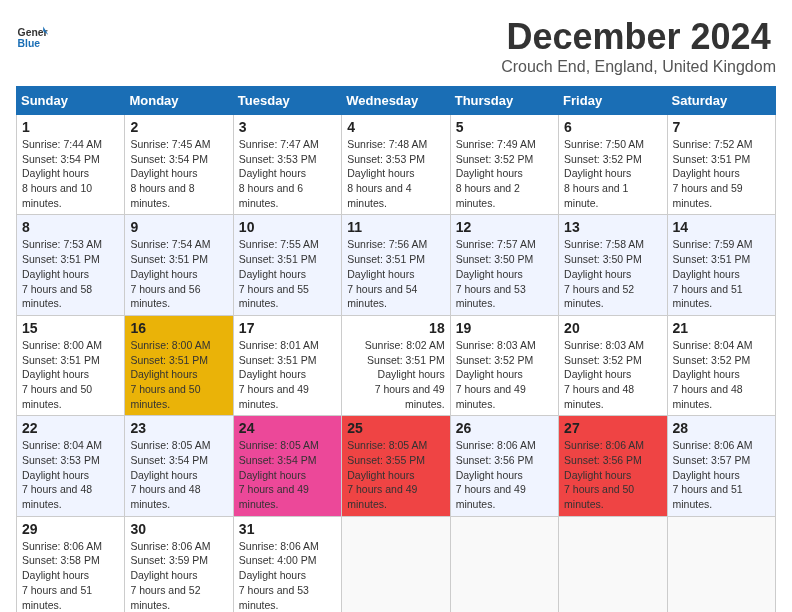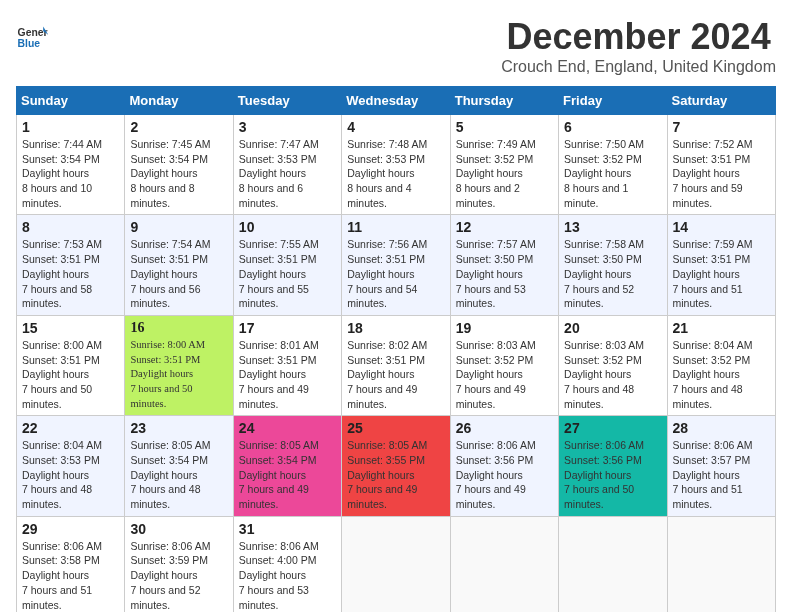--- a/index.html
+++ b/index.html
@@ -241,39 +241,39 @@
       <tr style="background: rgb(255, 255, 255);">
         <td style="background: rgb(255, 255, 255);">
         <span class="day-num">15</span>
         <div class="day-info">
           Sunrise: 8:00 AM<br>
           Sunset: 3:51 PM<br>
           Daylight hours<br>
           7 hours and 50 minutes.
         </div>
       </td>
-        <td style="background: #bef264; font-family: Liberation Serif, serif;">
+        <td style="background: #eab308;">
         <span class="day-num">16</span>
         <div class="day-info">
           Sunrise: 8:00 AM<br>
           Sunset: 3:51 PM<br>
           Daylight hours<br>
           7 hours and 50 minutes.
         </div>
       </td>
         <td style="background: rgb(255, 255, 255);">
         <span class="day-num">17</span>
         <div class="day-info">
           Sunrise: 8:01 AM<br>
           Sunset: 3:51 PM<br>
           Daylight hours<br>
           7 hours and 49 minutes.
         </div>
       </td>
-        <td style="background: rgb(255, 255, 255);">
+        <td style="background: rgb(255, 255, 255); text-align: right;">
         <span class="day-num">18</span>
         <div class="day-info">
           Sunrise: 8:02 AM<br>
           Sunset: 3:51 PM<br>
           Daylight hours<br>
           7 hours and 49 minutes.
         </div>
       </td>
         <td style="background: rgb(255, 255, 255);">
         <span class="day-num">19</span>
@@ -342,21 +342,21 @@
       </td>
         <td style="background: rgb(240, 244, 255);">
         <span class="day-num">26</span>
         <div class="day-info">
           Sunrise: 8:06 AM<br>
           Sunset: 3:56 PM<br>
           Daylight hours<br>
           7 hours and 49 minutes.
         </div>
       </td>
-        <td style="background: #14b8a6;">
+        <td style="background: #ef4444;">
         <span class="day-num">27</span>
         <div class="day-info">
           Sunrise: 8:06 AM<br>
           Sunset: 3:56 PM<br>
           Daylight hours<br>
           7 hours and 50 minutes.
         </div>
       </td>
         <td style="background: rgb(240, 244, 255);">
         <span class="day-num">28</span>

